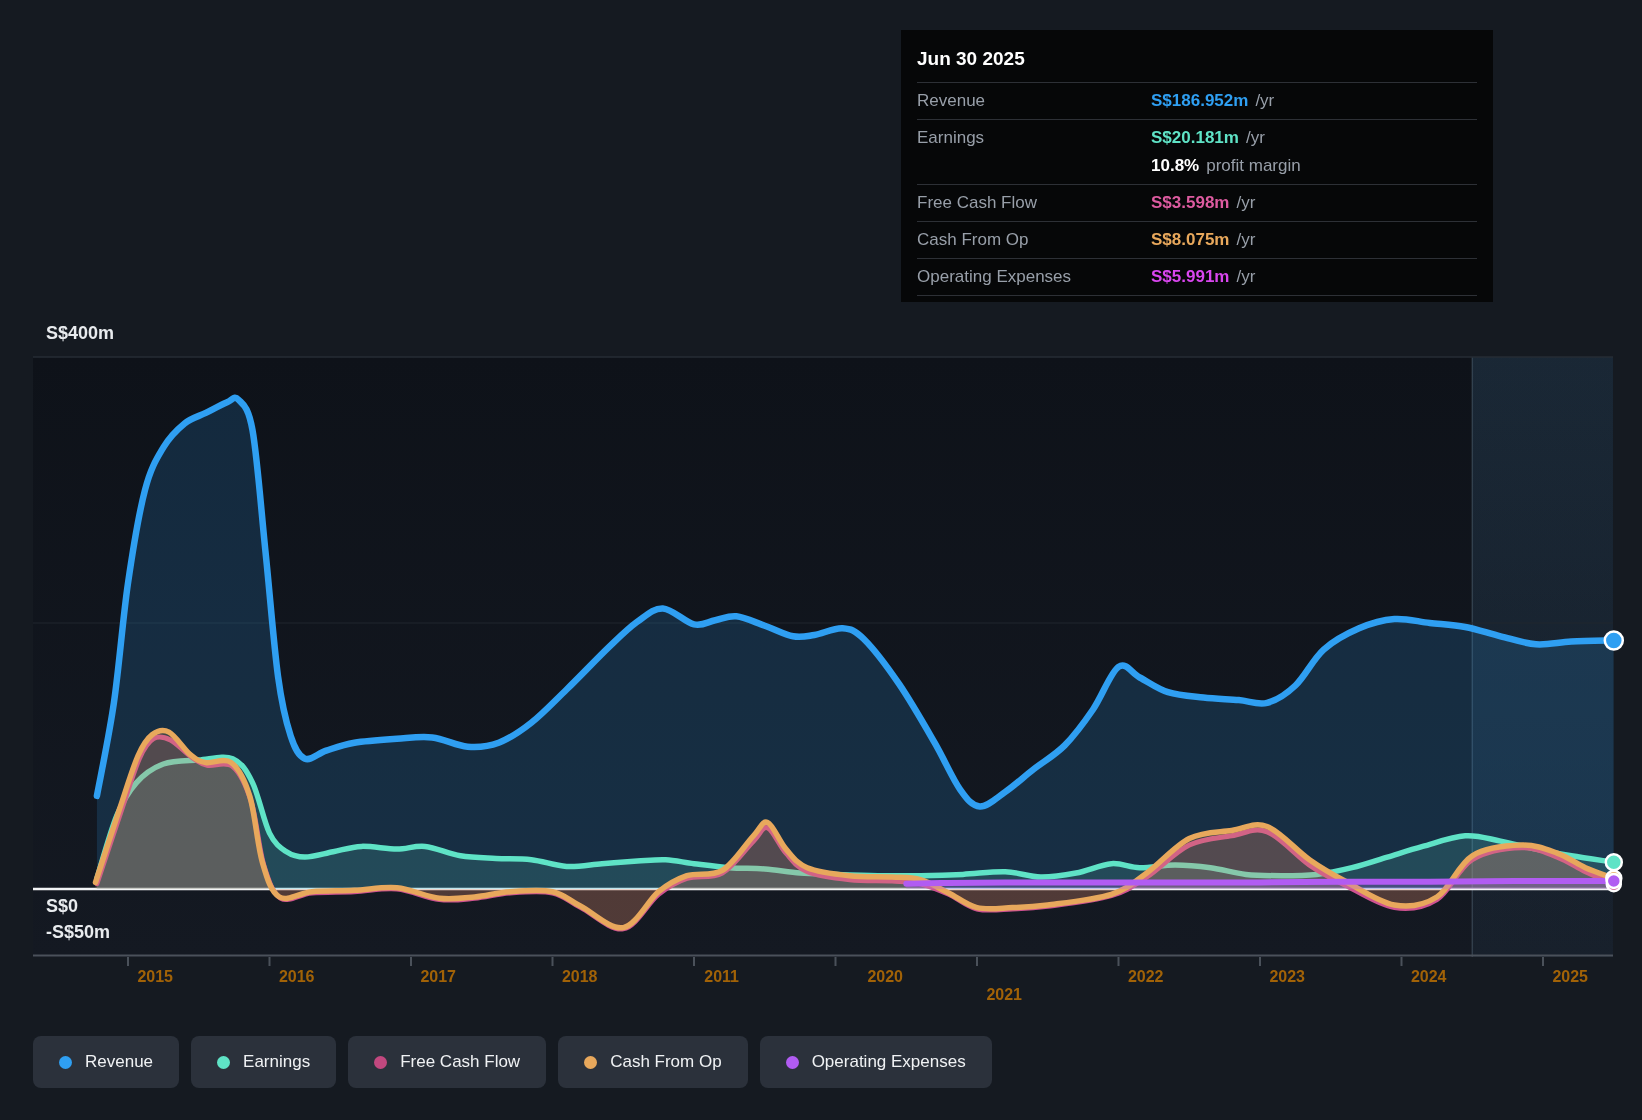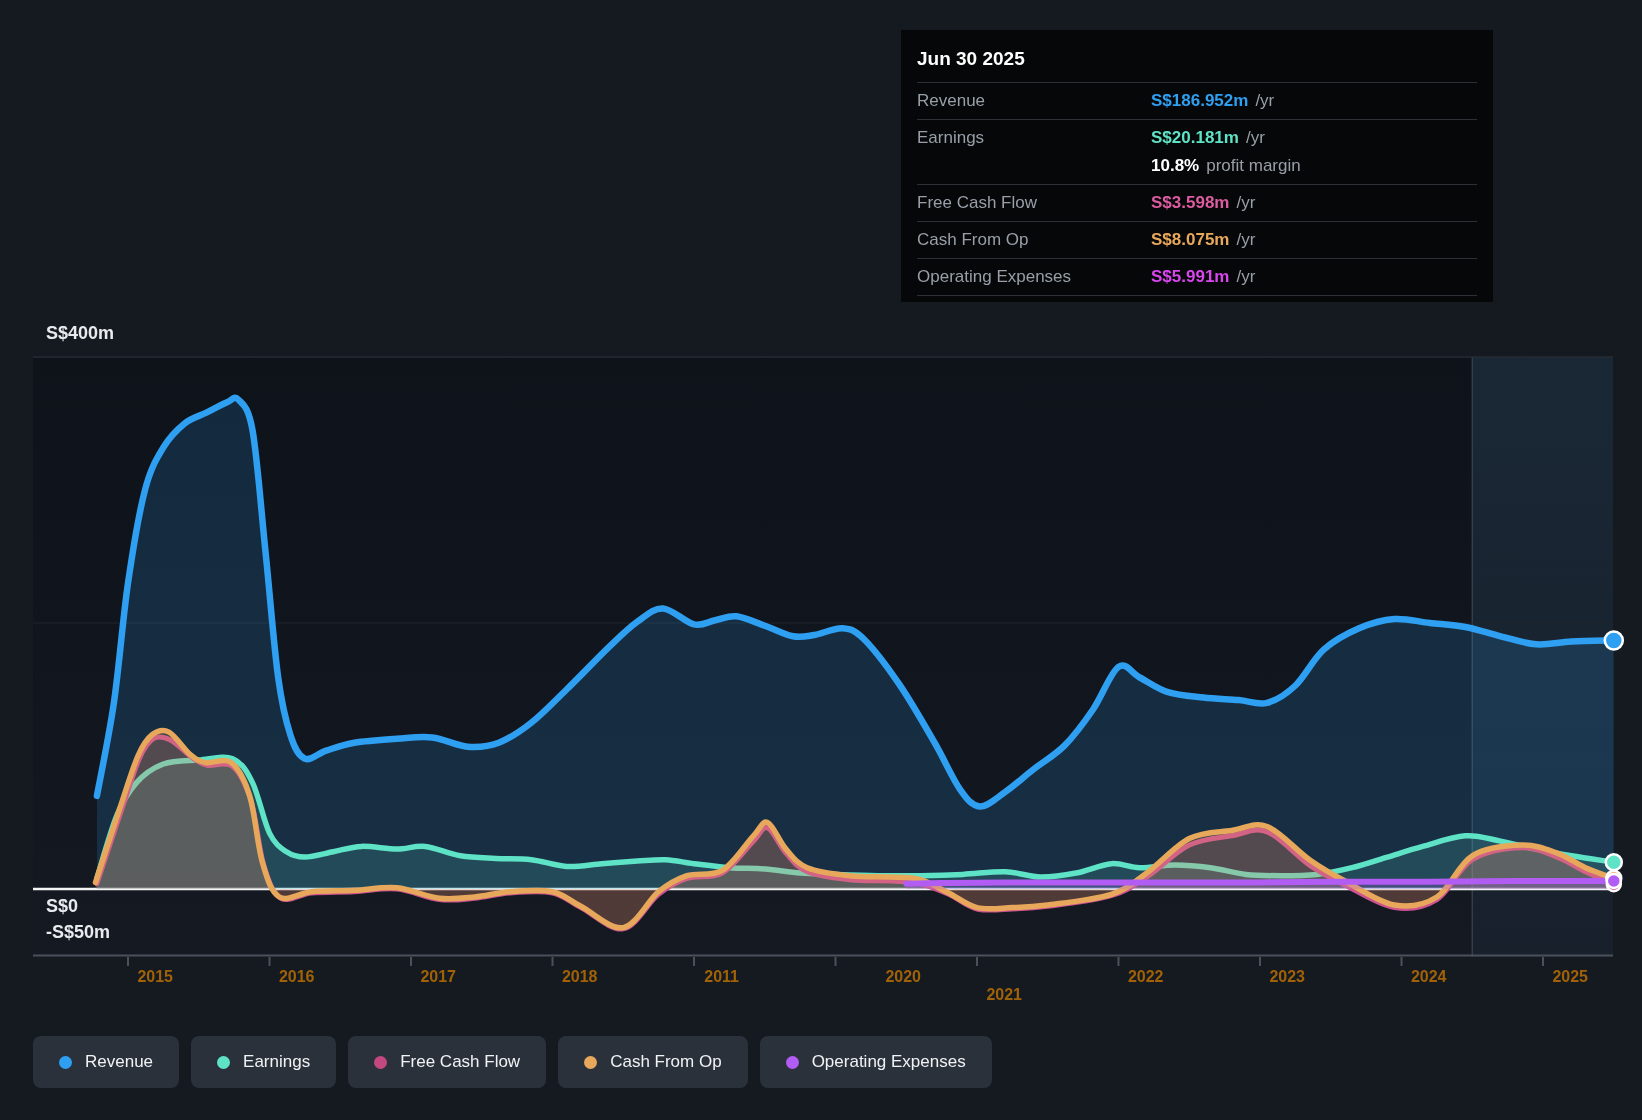--- a/index.html
+++ b/index.html
@@ -114,21 +114,21 @@
       <div class="ylab" style="top: 896px;">S$0</div>
       <div class="ylab" style="top: 921.5px;">-S$50m</div>
     </div>
 
   <div id="x-labels">
       <div class="xlab" style="left: 83px;">2015</div>
       <div class="xlab" style="left: 224.5px;">2016</div>
       <div class="xlab" style="left: 366px;">2017</div>
       <div class="xlab" style="left: 507.5px;">2018</div>
       <div class="xlab" style="left: 649px;">2011</div>
-      <div class="xlab" style="left: 831px;">2020</div>
+      <div class="xlab" style="left: 813px;">2020</div>
       <div class="xlab" style="left: 932px; margin-top: 18px;">2021</div>
       <div class="xlab" style="left: 1073.5px;">2022</div>
       <div class="xlab" style="left: 1215px;">2023</div>
       <div class="xlab" style="left: 1356.5px;">2024</div>
       <div class="xlab" style="left: 1498px;">2025</div>
     </div>
 
   <div class="tooltip">
     <div class="title">Jun 30 2025</div>
     <div id="tooltip-rows">

